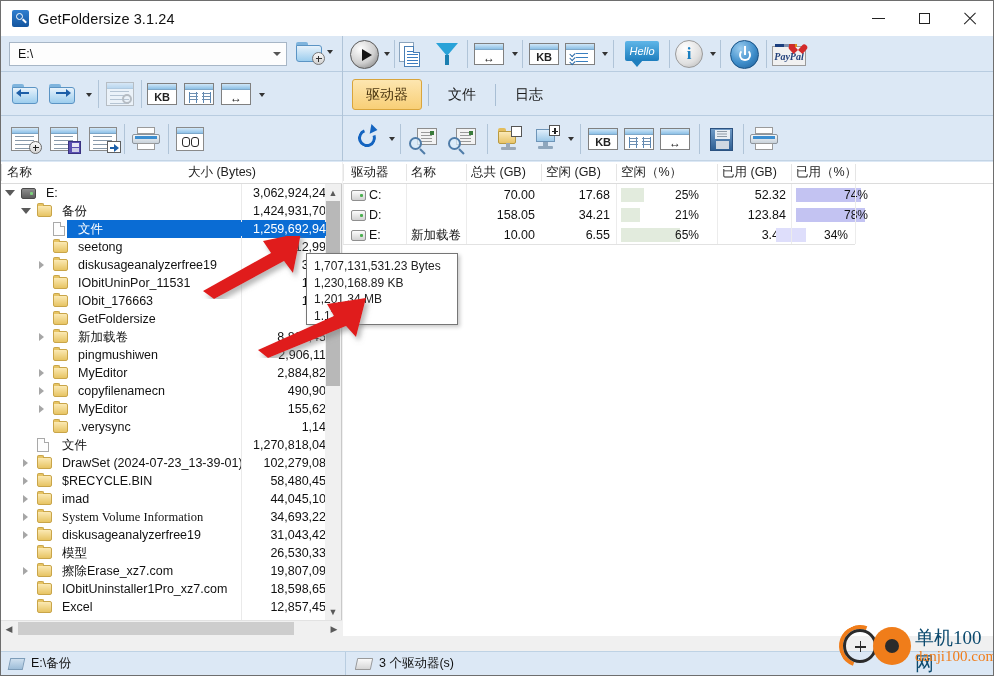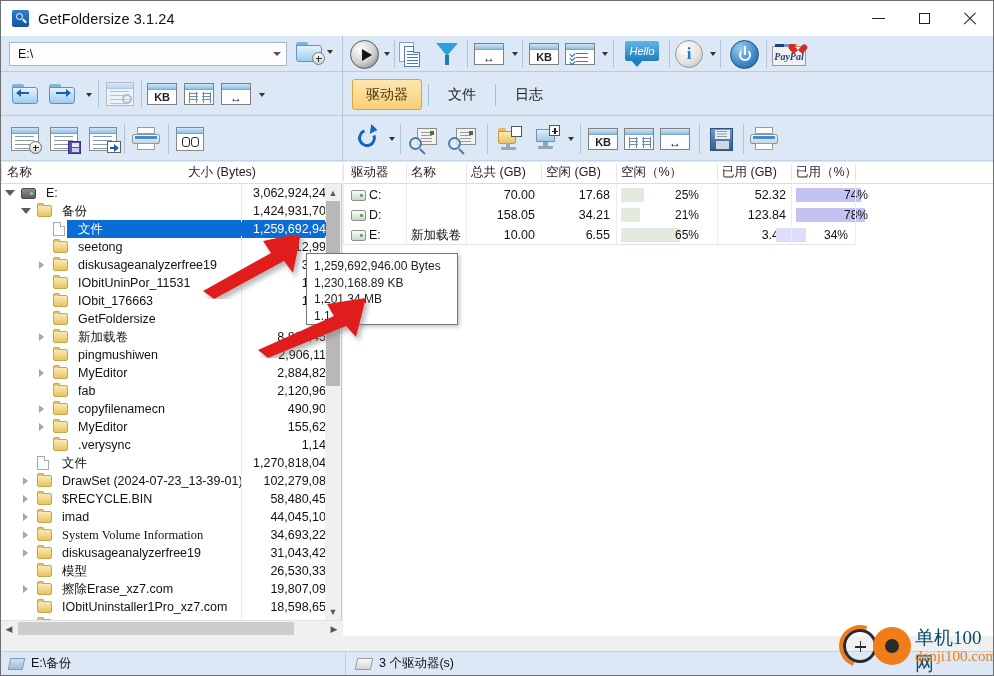--- a/index.html
+++ b/index.html
@@ -858,25 +858,20 @@
         <div class="trow">
           <span class="ic-folder" style="position: absolute; left: 52px;"></span>
           <span class="tname" style="position: absolute; left: 71px;">pingmushiwen</span>
           <span class="tsize" style="right: 0px; width: 88px;">2,906,11</span>
         </div>
         <div class="trow">
           <span class="tw-exp collapsed" style="left: 36px;"></span>
           <span class="ic-folder" style="position: absolute; left: 52px;"></span>
           <span class="tname" style="position: absolute; left: 71px;">MyEditor</span>
           <span class="tsize" style="right: 0px; width: 88px;">2,884,82</span>
-        </div>
-        <div class="trow">
-          <span class="ic-folder" style="position: absolute; left: 52px;"></span>
-          <span class="tname" style="position: absolute; left: 71px;">fab</span>
-          <span class="tsize" style="right: 0px; width: 88px;">2,120,96</span>
         </div>
         <div class="trow">
           <span class="tw-exp collapsed" style="left: 36px;"></span>
           <span class="ic-folder" style="position: absolute; left: 52px;"></span>
           <span class="tname" style="position: absolute; left: 71px;">copyfilenamecn</span>
           <span class="tsize" style="right: 0px; width: 88px;">490,90</span>
         </div>
         <div class="trow">
           <span class="tw-exp collapsed" style="left: 36px;"></span>
           <span class="ic-folder" style="position: absolute; left: 52px;"></span>
@@ -1037,21 +1032,21 @@
     <div class="divline" style="left:63px;top:22px;height:60px;"></div>
     <div class="divline" style="left:123px;top:22px;height:60px;"></div>
     <div class="divline" style="left:273px;top:22px;height:60px;"></div>
     <div class="divline" style="left:374px;top:22px;height:60px;"></div>
     <div class="divline" style="left:448px;top:22px;height:60px;"></div>
     <div class="divline" style="left:512px;top:22px;height:60px;"></div>
     <div class="sep-h" style="left:0;top:82px;width:512px;background:#e2e2e2;"></div>
   </div>
 
   <div class="tooltip">
-    <div>1,259,692,946.00 Bytes</div>
+    <div>1,707,131,531.23 Bytes</div>
     <div>1,230,168.89 KB</div>
     <div>1,201.34 MB</div>
     <div>1.17 GB</div>
   </div>
 
   <svg class="arrow-svg" style="left:200px;top:228px;" width="120" height="70">
     <defs>
       <filter id="sh1" x="-40%" y="-40%" width="200%" height="200%">
         <feDropShadow dx="3" dy="4" stdDeviation="2.5" flood-color="#808080" flood-opacity="0.55"></feDropShadow>
       </filter>

